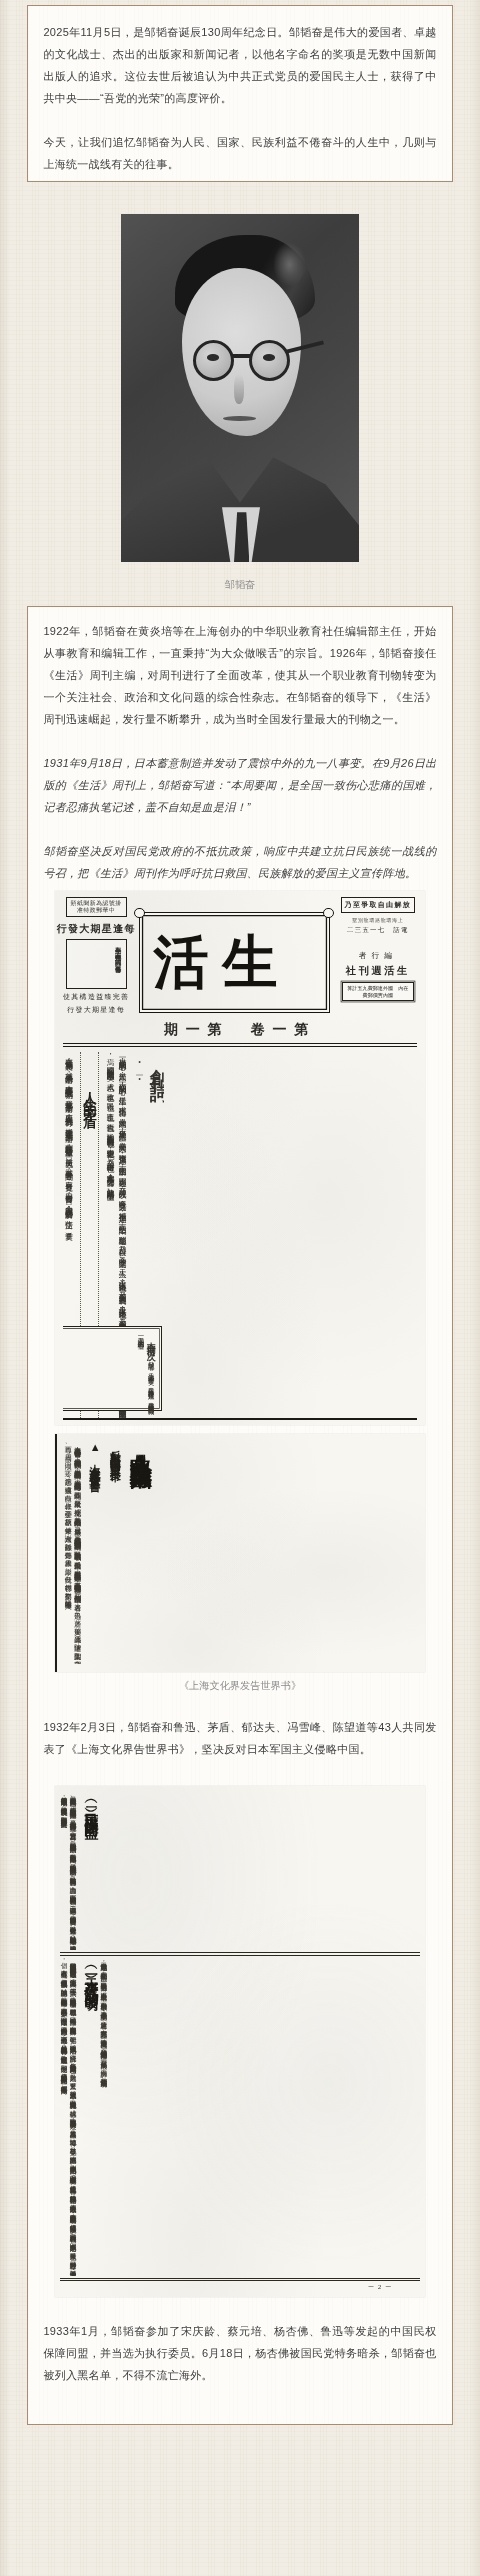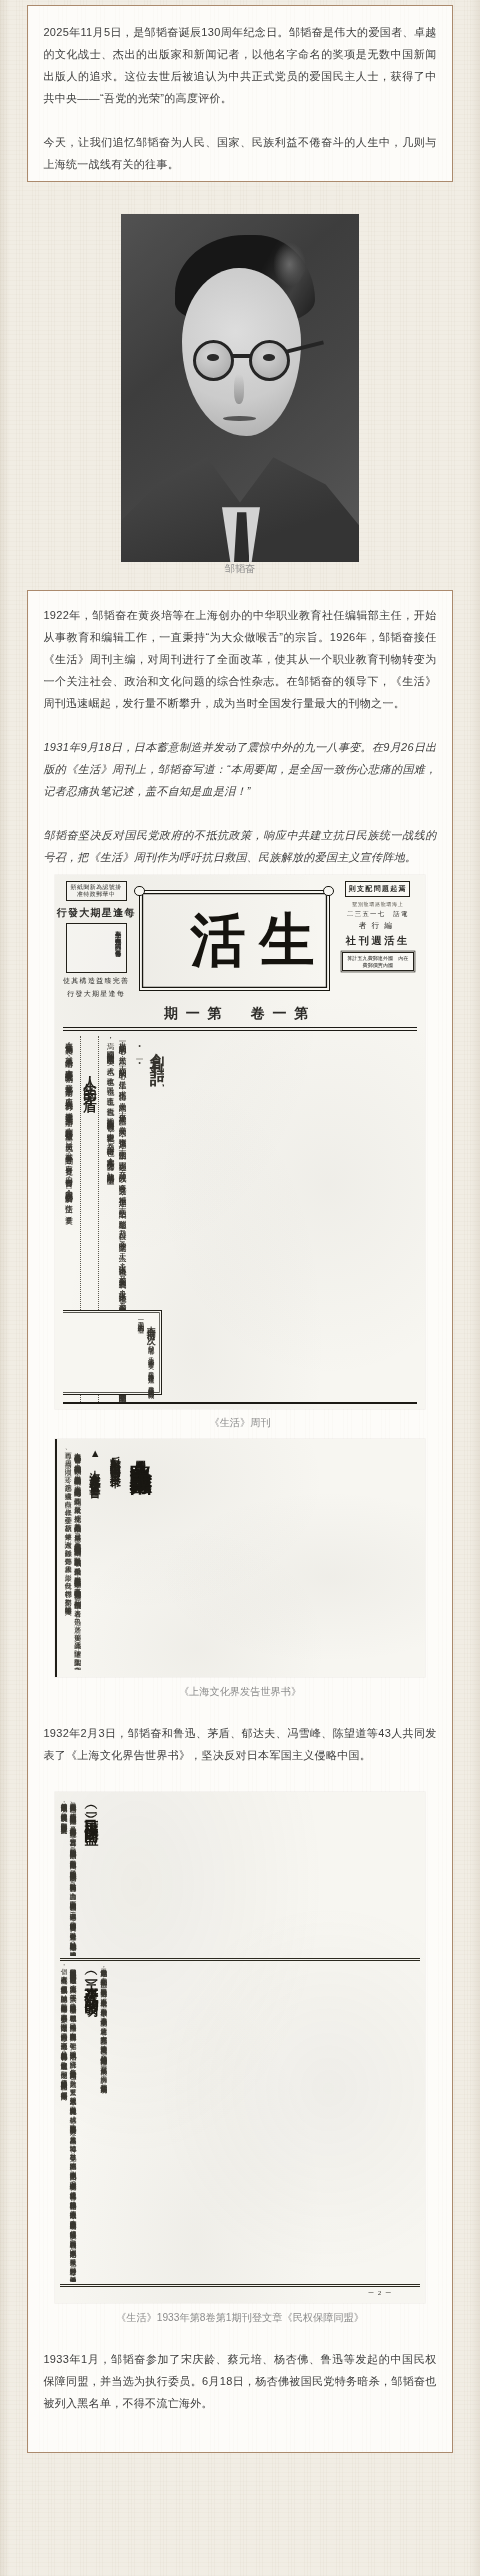--- a/index.html
+++ b/index.html
@@ -63,21 +63,21 @@
   .photo .mouth { position:absolute; left:102px; top:202px; width:33px; height:5.1px; border-radius:50%; background:#5d5246; }
   .photo .suit {
     position:absolute; left:0; bottom:-1.3px; width:100%; height:113px;
     background:linear-gradient(160deg,#4c4942 0%,#33312c 70%);
     clip-path:polygon(0 100%,0 62%,16% 28%,36% 6%,50% 46%,64% 6%,86% 30%,100% 66%,100% 100%);
   }
   .photo .shirt { position:absolute; left:101px; bottom:0; width:38px; height:55px;
     background:#ddd6c8; clip-path:polygon(0 0,100% 0,78% 100%,22% 100%); }
   .photo .tie { position:absolute; left:113px; bottom:0; width:15.4px; height:50px;
     background:#2c2a25; clip-path:polygon(20% 0,80% 0,100% 100%,0 100%); }
-  .portrait-caption { margin-top:0; }
+  .portrait-caption { margin-top:16px; }
   
   .oldprint {
     font-family:"Liberation Serif", serif; color:#2c2b28;
     background:#f7f6f1;
     background-image:
       radial-gradient(ellipse at 22% 18%, rgba(110,104,92,.07), rgba(0,0,0,0) 46%),
       radial-gradient(ellipse at 74% 58%, rgba(110,104,92,.06), rgba(0,0,0,0) 44%),
       radial-gradient(ellipse at 38% 88%, rgba(110,104,92,.06), rgba(0,0,0,0) 40%);
     box-shadow:0 0 0 0.6px rgba(90,80,60,.08);
   }
@@ -86,33 +86,33 @@
   .scan { width:370px; margin:6.4px auto 0; padding:6.4px 7.7px 5.1px; position:relative; }
   .scan-head { display:flex; justify-content:space-between; height:118px; }
   .stack { display:flex; flex-direction:column; align-items:center; }
   .stack.left { width:67px; } .stack.right { width:79px; }
   .bbox { border:1.3px solid #222019; padding:1.9px 2.6px; background:rgba(255,255,255,.25); }
   .postal { font-size:5.8px; line-height:7px; letter-spacing:0.6px; height:22px; width:61px; text-align:center; }
   .weekly { font-size:10px; letter-spacing:1.3px; margin:4.5px 0 3.8px; white-space:nowrap; font-weight:700; }
   .pricebox { width:61px; height:55px; font-size:6.4px; line-height:9.6px; }
   .dateline { font-size:7px; letter-spacing:1.3px; margin-top:3.2px; white-space:nowrap; }
   .mast {
-    position:relative; width:191px; height:101px; margin-top:9px;
+    position:relative; width:191px; height:101px; margin-top:15px;
     border:1.9px solid #171610; box-shadow:inset 0 0 0 1.9px #f7f6f1, inset 0 0 0 3.2px #171610;
-    display:flex; align-items:center; justify-content:flex-end;
+    display:flex; align-items:center; justify-content:flex-start;
   }
   .mast::before, .mast::after { content:""; position:absolute; top:-5.1px; width:8.3px; height:8.3px;
     border:1.9px solid #171610; border-radius:50%; background:#f7f6f1; }
   .mast::before { left:-5.1px; } .mast::after { right:-5.1px; }
   .mast-word { font-size:55px; font-weight:900; letter-spacing:14px; text-indent:14px;
     font-family:"Liberation Serif", serif; color:#15130e; transform:scaleY(1.05); }
   .founded { font-size:7px; letter-spacing:1.3px; white-space:nowrap; font-weight:700; }
   .addr { font-size:5.1px; letter-spacing:0.6px; color:#55524a; margin-top:3.8px; white-space:nowrap; }
   .phone { font-size:6.4px; letter-spacing:1.3px; margin-top:2.6px; white-space:nowrap; }
-  .ed-label { font-size:7.7px; letter-spacing:5.1px; margin-top:2px; white-space:nowrap; }
+  .ed-label { font-size:7.7px; letter-spacing:5.1px; margin-top:16px; white-space:nowrap; }
   .publisher { font-size:10.2px; font-weight:700; letter-spacing:2.6px; margin-top:2.6px; white-space:nowrap; }
   .notice { width:72px; font-size:5.1px; line-height:6.4px; margin-top:4.5px; text-align:center;
     box-shadow:0 0 0 0.6px #f7f6f1, 0 0 0 1.3px #222019; }
   .issue-line { text-align:center; font-size:14px; font-weight:700; letter-spacing:7.7px; margin:6.4px 0 3.8px; }
   .rule-heavy { border-top:2.6px solid #1c1a15; }
   .rule-thin-pair { height:3.8px; border-top:1.9px solid #1c1a15; border-bottom:0.6px solid #1c1a15; }
   .scan-article {
     height:366px; margin-top:4.5px; overflow:hidden; position:relative;
     font-size:7.7px; line-height:12px; letter-spacing:0.6px; text-align:justify; color:#34322c;
   }
@@ -184,21 +184,21 @@
         <div class="bbox postal">類紙聞新為認號掛准特政郵華中</div>
         <div class="weekly">行發大期星逢每</div>
         <div class="bbox pricebox vtext">全年五十期　連郵費一圓五角　國外四圓　零售每份三分五</div>
         <div class="dateline">使其構造益臻完善</div>
         <div class="dateline">行發大期星逢每</div>
       </div>
       <div class="mast">
         <div class="mast-word">活生</div>
       </div>
       <div class="stack right">
-        <div class="bbox founded">則支配問題起焉</div>
+        <div class="bbox founded">乃至爭取自由解放</div>
         <div class="addr">墅別龍環路龍環海上</div>
         <div class="phone">二三五一七　話電</div>
         <div class="ed-label">者行編</div>
         <div class="publisher">社刊週活生</div>
         <div class="bbox notice">算計五九費郵連外國　內在費郵價實內國</div>
       </div>
     </div>
     <div class="issue-line">期一第　卷一第</div>
     <div class="rule-thin-pair"></div>
     <div class="scan-article vtext">
@@ -207,21 +207,20 @@
       <div class="fill">世界一切問題的中心，是人類；人類一切問題的中心，是生活。求生活不得，是一大問題；不滿足於其生活，亦是一大問題。物質上不滿足，而生活窮困，窮困之極，乃至凍餒以死，今既時見之矣；精神上不滿足，而生活愁悶，愁悶之極，乃至自殺，今又時聞之矣。天生人，予人以生活之資也，乃受爲而未盡其利；且予人以生活之才也，乃備爲而未盡其長，則生產問題起焉。一部分人享優裕之生活，致他部人求最低度之生活而不得，則支配問題起焉。人與人相處而有社會問題焉，人與人間之生活問題而已矣；有國際問題焉，國與國間之生活問題而已矣。武人也，政客也，遊民也，土匪也，衙蠹也，皆於人生問題大有關係者也。嶽中之罪犯也，乃至沙場之白骨也，凡人世間所不免之痛苦，無非此問題所由發生。</div>
       <div class="rensheng">人生的矛盾</div>
       <div class="fill">在生活週刊第一期裏，就來講人生的矛盾，大家總要怪我太欠醒豁嗎？我想惟其人生太矛盾了，所以要有生活的刊行，指導青年們避免人生的矛盾。此問題意味之日益嚴重，日益廣大也，欲使有耳者皆聞，有目者皆見，有口者皆得而言，合力以謀此問題之漸解，作「生活」。（倉子英）</div>
       <div class="toc vtext">
         <span class="toc-title">本期目次</span>
         <span>發端（記者）　人生的矛盾（倉子英）　青年修養談（楊賢江）　青年擇業問題（胡叔異）　一個工讀生的信（心僧）</span>
       </div>
     </div>
     <div class="rule-heavy"></div>
   </figure>
-  <div class="caption cap-after-img">《生活》周刊</div>
 
 
   <figure class="clip1 oldprint">
     <div class="clip1-flow vtext">
       <div class="c1-title">
         <span>堅决反對</span><span class="small-mid">帝國主義</span><span>瓜分中國</span>
       </div>
       <div class="c1-sub">反對壓迫中國民衆反日反帝</div>
       <div class="c1-sub">▲上海文化界發告世界書</div>
       <div class="c1-body">上海文化界人士昨發出告世界書云：全世界的文化團體及作家們，日本無產階級和革命的民衆，日本帝國主義此次武裝侵略上海，轟炸閘北，屠殺民衆，摧殘文化，其爲有計劃之瓜分中國，已暴露無遺。吾儕文化界同人誓以全力爲中華民族之獨立與解放而奮鬥，堅决反對帝國主義戰爭，反對瓜分中國，反對壓迫中國民衆之反日反帝運動，並盼全世界革命文化團體一致聲援，共同打倒帝國主義。簽名者：魯迅、茅盾、郁達夫、馮雪峰、陳望道、葉聖陶、胡愈之、夏丏尊、周揚、田漢、丁玲、沈起予、樓適夷、白薇、王任叔、柳亞子、胡秋原、傅東華、謝六逸、孫師毅、鄭伯奇、穆木天、彭康、任白戈、錢杏邨、李初梨、陽翰笙等四十三人。</div>
@@ -238,17 +237,16 @@
     </div>
     <div class="dblrule"></div>
     <div class="c2-band2 vtext">
       <div class="c2-body">吾儕以爲此種運動，亦是用比較和平的方法，取得爭取民權之一種努力。不過歷史上爭取民權，乃至爭取自由解放，決不是僅靠紙上的空文，所應注意者，尤在實際之行動，法律不過是一種工具而已。所發起的這個「保障民權同盟」，當然是屬於第一法，爲中國計，我們當然希望其能成功。</div>
       <div class="c2-h">（三）木炭代汽油的發明</div>
       <div class="c2-body">我們國民對於我國發明木炭代汽油的青年發明家湯仲明先生應致敬禮。湯先生河南孟縣人，現年僅三十六歲，曾於民國八年考選留法勤工儉學，專習機械工程，民國十五年歸國，在隴海路服務任工程師，研習七年，發明以木炭代汽油之法。全國統計，每年外溢之金錢約三萬萬元左右，爲數之大，更可驚人。其發明之木炭汽車，已在隴海路實地試行，成績甚佳，較之汽油車每公里所費不及三分之一，且木炭爲國產，隨地可得，一旦戰事發生，汽油來源斷絕，則木炭代汽油之功用尤大。湯君現正繼續研究改良，使其構造益臻完善，此種科學救國之精神，值得全國人之敬佩，政府亦應予以獎勵及補助，使其發明得以推廣，爲國家社會謀福利，則國產汽車之前途，未可限量也。外國之官紳才智，並不遜於他國之人，所惜者無人提倡，有志者不能有爲，使有威望地位的敎授，以熱誠的態度，鼓勵有志發明趣味的靑年，則成事者已不在少數，惟同國之便是做，不特國人的難问才智，憲不遜於他國，且外的風氣擴充的傷神特甚，飲食懈怠已臻志氣，但願國之便，使是外國將同來的新穎文悞作絕門徑，便把確溟澈不知去向！</div>
     </div>
     <div class="dblrule"></div>
     <div class="page-no">─ 2 ─</div>
   </figure>
-  <div class="caption cap-after-img">《生活》1933年第8卷第1期刊登文章《民权保障同盟》</div>
 
   <p class="para gap36">1933年1月，邹韬奋参加了宋庆龄、蔡元培、杨杏佛、鲁迅等发起的中国民权保障同盟，并当选为执行委员。6月18日，杨杏佛被国民党特务暗杀，邹韬奋也被列入黑名单，不得不流亡海外。</p>
 </section>
 
 
 </body></html>

